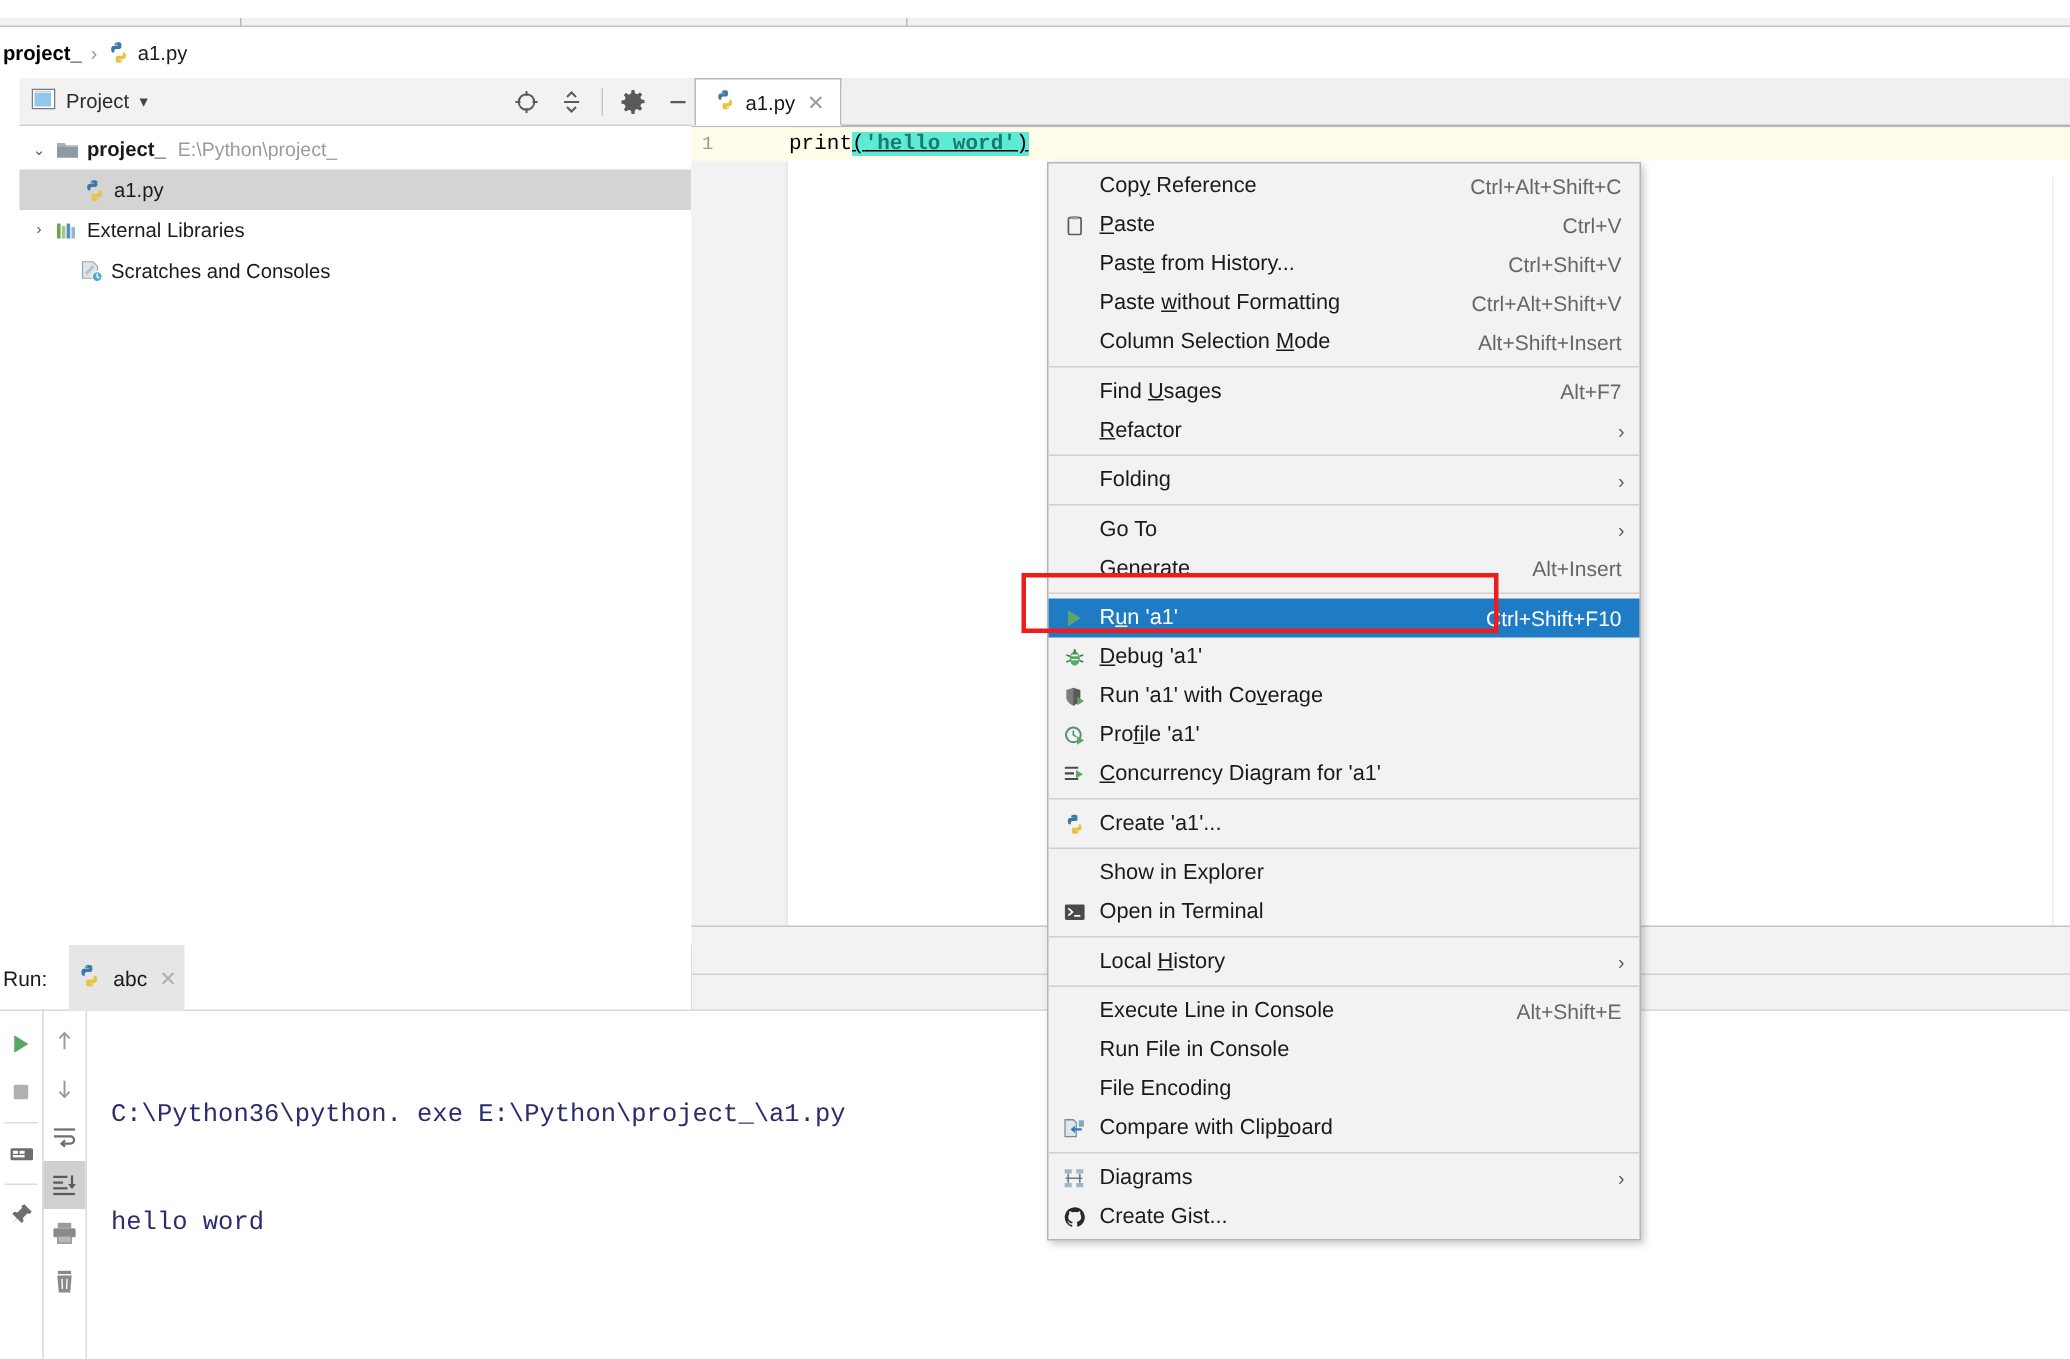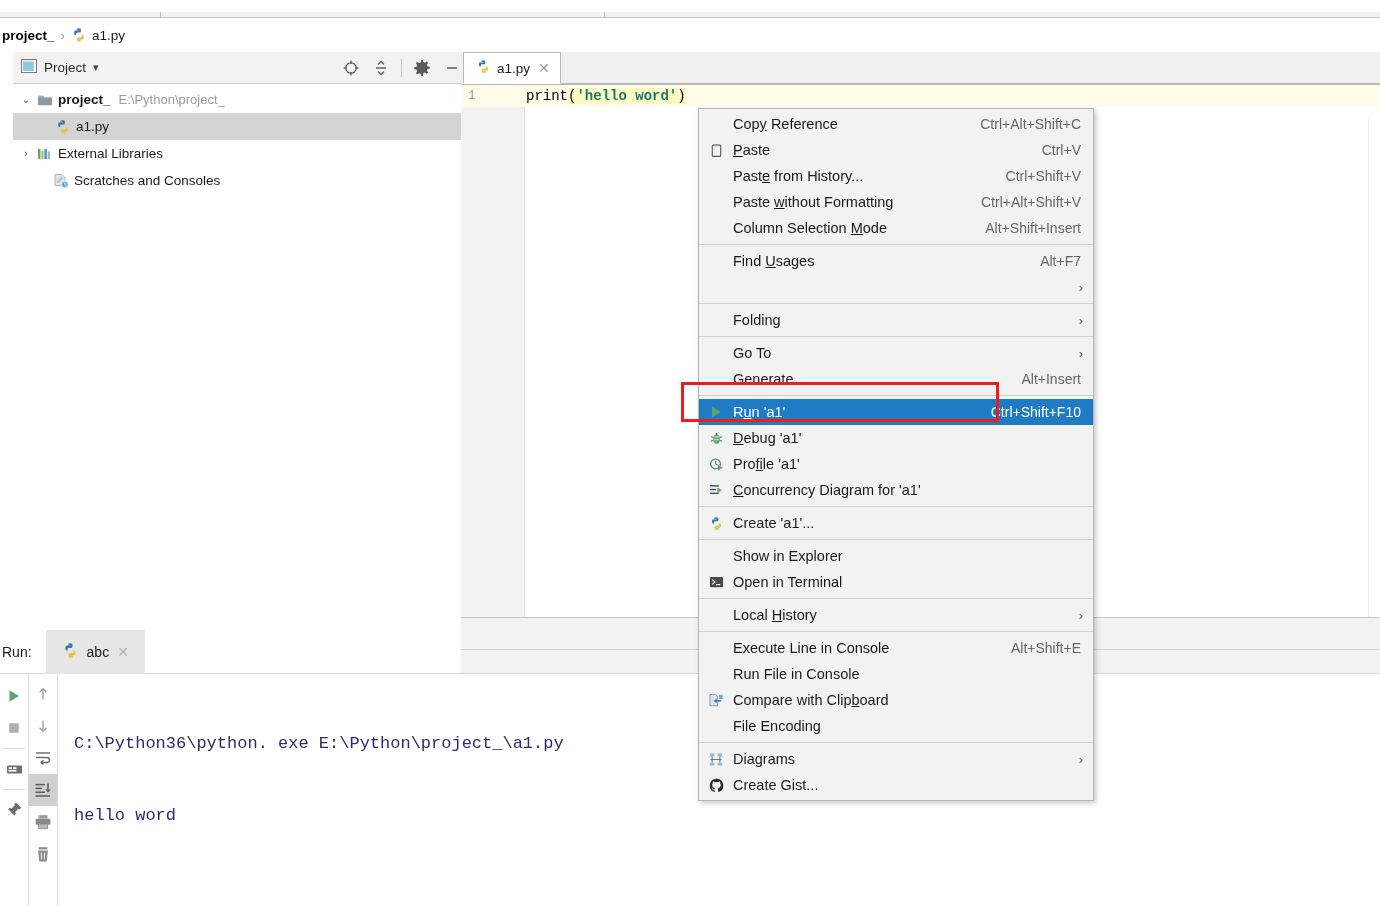--- a/index.html
+++ b/index.html
@@ -73,21 +73,21 @@
     width:64px; height:22px; background:#fffce9; color:#999999;
     font-family:"Liberation Mono", monospace; font-size:12.5px;
     display:flex; align-items:center; padding-left:7px; flex:0 0 64px;
     border-right:1px solid #fffce9;
   }
   .code-text {
     font-family:"Liberation Mono", monospace; font-size:14px; color:#000000;
     padding-left:1px; white-space:pre;
   }
   .tok-fn { color:#000000; }
-  .tok-sel { background:#fef9c3; }
+  .tok-sel { background:#5eead4;text-decoration:underline; }
   .tok-paren { color:#000000; }
   .tok-str { color:#1a7a6e; font-weight:bold; }
   .gutter-below { position:absolute; left:0; top:22px; width:64px; bottom:0; background:#f2f2f2; border-right:1px solid #e4e4e4;}
 
   .scroll-rail { position:absolute; right:0; top:33px; width:12px; bottom:0; background:#ffffff; border-left:1px solid #ededed;}
 
   
   .mid-band {
     position:absolute; left:461px; top:605px; width:919px; height:33px;
     background:#f2f2f2; border-top:1px solid #c6c6c6; border-bottom:1px solid #d0d0d0;
@@ -102,21 +102,21 @@
   }
 
   
   .run-panel { position:absolute; left:0; top:618px; width:461px; height:288px; background:#8b5cf6; }
   .run-header {
     height:44px; background:#ffffff; display:flex; align-items:center;
     border-bottom:1px solid #d8d8d8;
   }
   .run-label { font-size:14px; color:#1a1a1a; padding-left:2px; padding-right:14px;}
   .run-tab {
-    display:flex; align-items:center; gap:8px; height:44px; padding:0 16px;
+    display:flex; align-items:center; gap:8px; height:44px; padding:0 5px;
     background:#e6e6e6; font-size:14px; color:#1a1a1a; cursor:pointer;
   }
   .run-tab-close { color:#b0b0b0; font-size:14px; }
 
   .run-body { position:relative; height:244px; display:flex; }
   .run-tb {
     width:30px; background:#ffffff; border-right:1px solid #dcdcdc;
     display:flex; flex-direction:column; align-items:center; padding-top:6px; gap:0px;
   }
   .run-tb2 {
@@ -439,20 +439,21 @@
         <span class="mi-short">Alt+Shift+Insert</span>
       </div>
       <div class="mi-sep"></div>
       <div class="mi">
         <span class="mi-icon"></span>
         <span class="mi-label">Find <u>U</u>sages</span>
         <span class="mi-short">Alt+F7</span>
       </div>
       <div class="mi">
         <span class="mi-icon"></span>
+        <span class="mi-label"><u>R</u>efactor</span>
         <span class="mi-arrow">›</span>
       </div>
       <div class="mi-sep"></div>
       <div class="mi">
         <span class="mi-icon"></span>
         <span class="mi-label">Folding</span>
         <span class="mi-arrow">›</span>
       </div>
       <div class="mi-sep"></div>
       <div class="mi">
@@ -486,20 +487,30 @@
             <line x1="14" y1="11" x2="11.4" y2="10" stroke="#3d7d4b" stroke-width="1.1"></line>
             <line x1="5.6" y1="6.4" x2="10.4" y2="6.4" stroke="#ffffff" stroke-width="0.9"></line>
             <line x1="5.6" y1="9.4" x2="10.4" y2="9.4" stroke="#ffffff" stroke-width="0.9"></line>
           </svg>
         </span>
         <span class="mi-label"><u>D</u>ebug 'a1'</span>
       </div>
       <div class="mi">
         <span class="mi-icon">
           <svg width="15" height="15" viewBox="0 0 16 16">
+            <path d="M7 1.6 L12 3.2v5c0 2.8-2 4.8-5 6.2-.3-.14-.3-.14-.3-.14V1.6z" fill="#5a5a5a"></path>
+            <path d="M7 1.6 L2 3.2v5c0 2.8 2 4.8 5 6.2z" fill="#7d7d7d"></path>
+            <path d="M9.8 8 L14.6 11 L9.8 14z" fill="#59a869"></path>
+          </svg>
+        </span>
+        <span class="mi-label">Run 'a1' with Co<u>v</u>erage</span>
+      </div>
+      <div class="mi">
+        <span class="mi-icon">
+          <svg width="15" height="15" viewBox="0 0 16 16">
             <circle cx="7" cy="7.4" r="5.2" fill="none" stroke="#5a8c7a" stroke-width="1.4"></circle>
             <path d="M7 4.2v3.2l2.2 1.4" stroke="#5a8c7a" stroke-width="1.2" fill="none"></path>
             <path d="M9.6 8.4 L14.6 11.4 L9.6 14.4z" fill="#59a869"></path>
           </svg>
         </span>
         <span class="mi-label">Pro<u>fi</u>le 'a1'</span>
       </div>
       <div class="mi">
         <span class="mi-icon">
           <svg width="16" height="15" viewBox="0 0 16 16">
@@ -546,33 +557,33 @@
       <div class="mi">
         <span class="mi-icon"></span>
         <span class="mi-label">Execute Line in Console</span>
         <span class="mi-short">Alt+Shift+E</span>
       </div>
       <div class="mi">
         <span class="mi-icon"></span>
         <span class="mi-label">Run File in Console</span>
       </div>
       <div class="mi">
+        <span class="mi-icon"></span>
+        <span class="mi-label">File Encoding</span>
+      </div>
+      <div class="mi">
         <span class="mi-icon">
           <svg width="16" height="15" viewBox="0 0 16 16">
             <path d="M1.6 1.6h6l2 2v10h-8z" fill="#dde6ec" stroke="#7f8c95" stroke-width="0.9"></path>
             <path d="M6.5 8.4h7" stroke="#2f7bbf" stroke-width="1.6"></path>
             <path d="M8.6 5.8 L5.6 8.4 L8.6 11" fill="#2f7bbf"></path>
             <rect x="11.4" y="2" width="3.6" height="4.6" fill="#7aa8c9"></rect>
           </svg>
         </span>
         <span class="mi-label">Compare with Clip<u>b</u>oard</span>
-      </div>
-      <div class="mi">
-        <span class="mi-icon"></span>
-        <span class="mi-label">File Encoding</span>
       </div>
       <div class="mi-sep"></div>
       <div class="mi">
         <span class="mi-icon">
           <svg width="16" height="15" viewBox="0 0 16 16">
             <rect x="1.4" y="1.6" width="5" height="3" fill="#9fb6c4"></rect>
             <rect x="9.6" y="1.6" width="5" height="3" fill="#9fb6c4"></rect>
             <rect x="1.4" y="11.4" width="5" height="3" fill="#9fb6c4"></rect>
             <rect x="9.6" y="11.4" width="5" height="3" fill="#9fb6c4"></rect>
             <line x1="3.9" y1="4.8" x2="3.9" y2="11.2" stroke="#6b7d89" stroke-width="1.2"></line>

